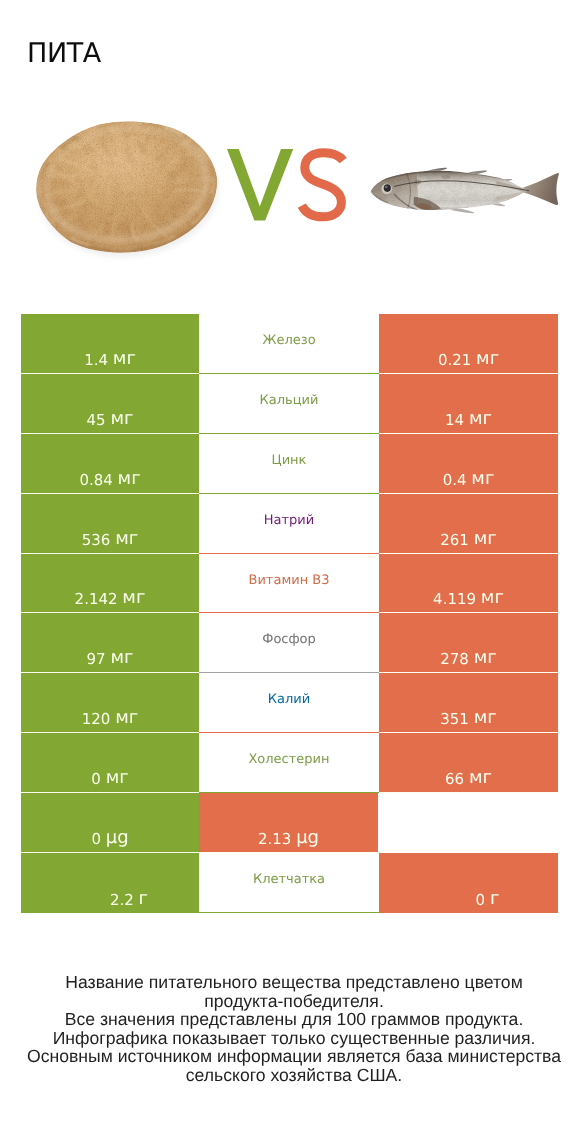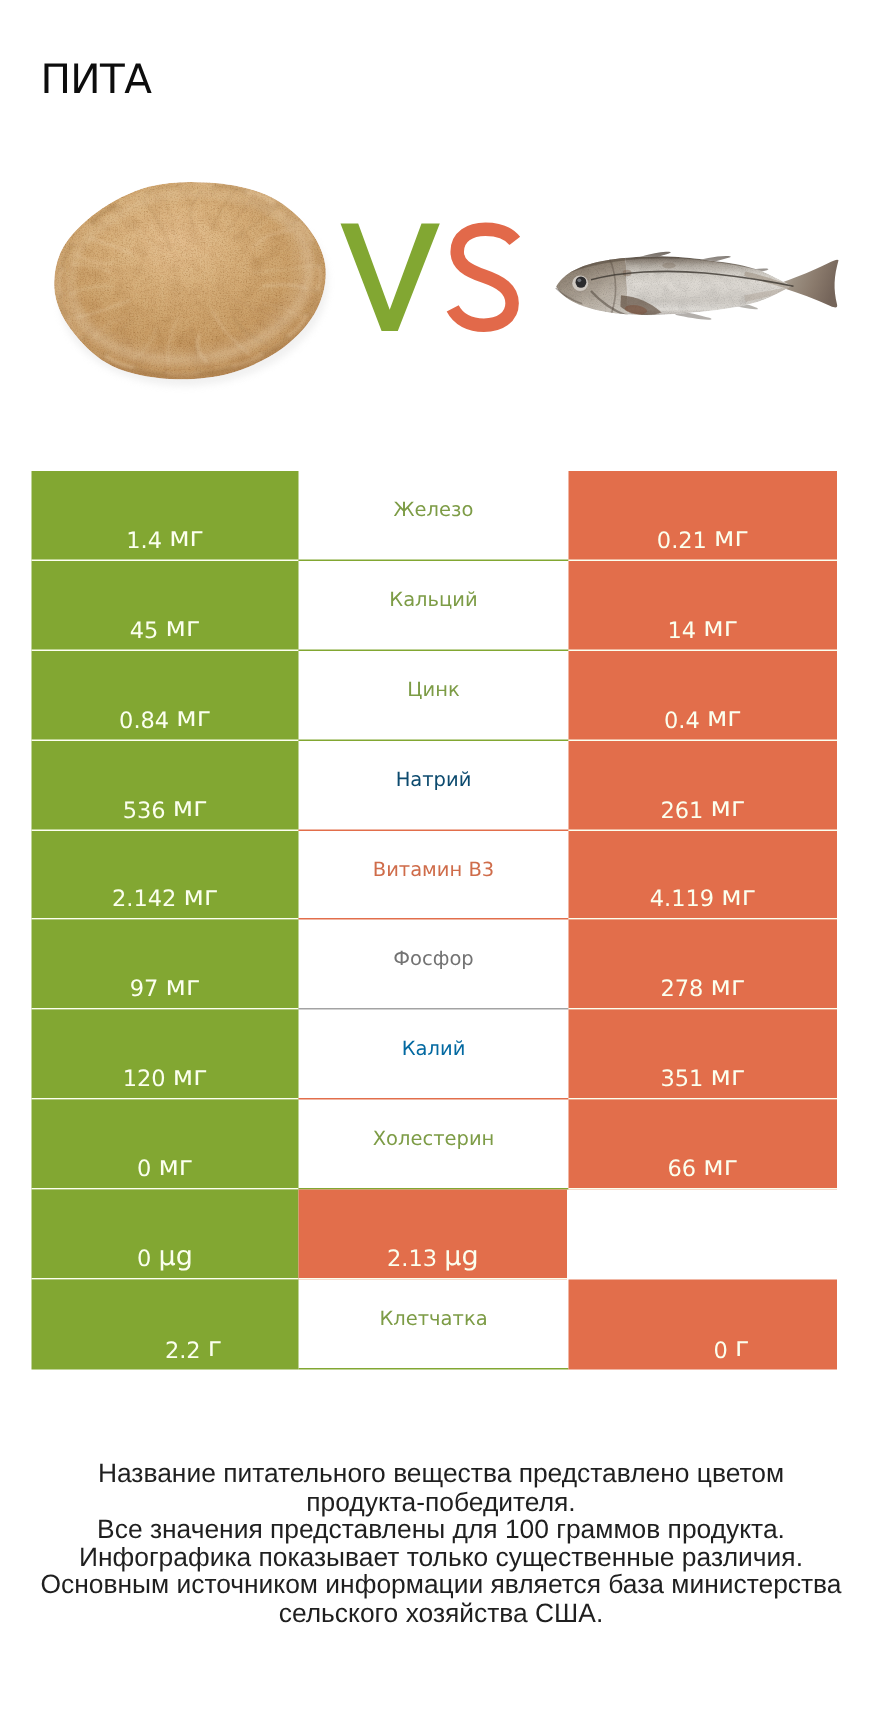--- a/index.html
+++ b/index.html
@@ -260,21 +260,21 @@
         <div class="cM" style="color:#7d9c46;border-bottom:1px solid #82a732">Кальций</div>
         <div class="cR"><span>14</span>&nbsp;<span class="u">мг</span></div>
       </div>
       <div class="row">
         <div class="cL"><span>0.84</span>&nbsp;<span class="u">мг</span></div>
         <div class="cM" style="color:#7d9c46;border-bottom:1px solid #82a732">Цинк</div>
         <div class="cR"><span>0.4</span>&nbsp;<span class="u">мг</span></div>
       </div>
       <div class="row">
         <div class="cL"><span>536</span>&nbsp;<span class="u">мг</span></div>
-        <div class="cM" style="color:#0c4a6e;border-bottom:1px solid #e26e4b">Натрий</div>
+        <div class="cM" style="color:#701a75;border-bottom:1px solid #e26e4b">Натрий</div>
         <div class="cR"><span>261</span>&nbsp;<span class="u">мг</span></div>
       </div>
       <div class="row">
         <div class="cL"><span>2.142</span>&nbsp;<span class="u">мг</span></div>
         <div class="cM" style="color:#cf6c4a;border-bottom:1px solid #e26e4b">Витамин B3</div>
         <div class="cR"><span>4.119</span>&nbsp;<span class="u">мг</span></div>
       </div>
       <div class="row">
         <div class="cL"><span>97</span>&nbsp;<span class="u">мг</span></div>
         <div class="cM" style="color:#737373;border-bottom:1px solid #a3a3a3">Фосфор</div>

